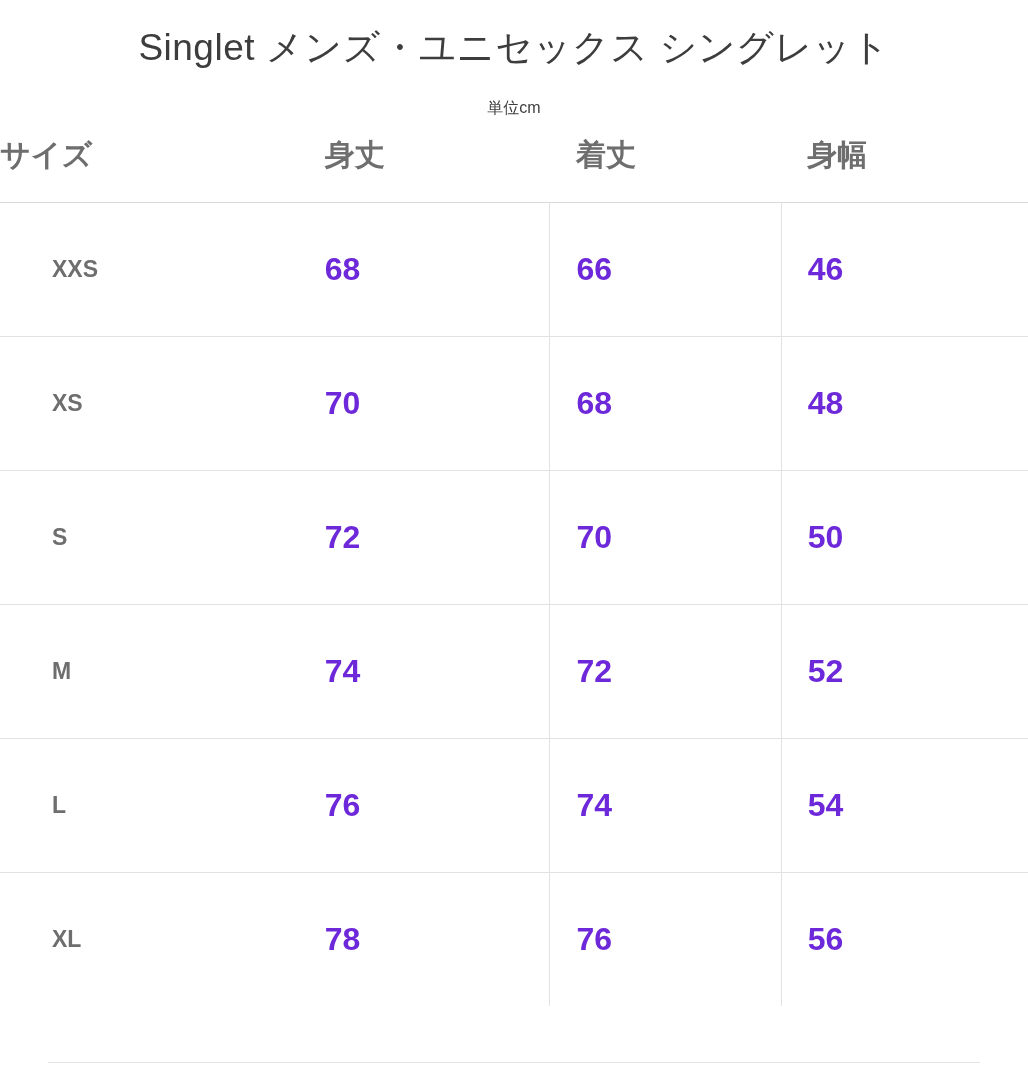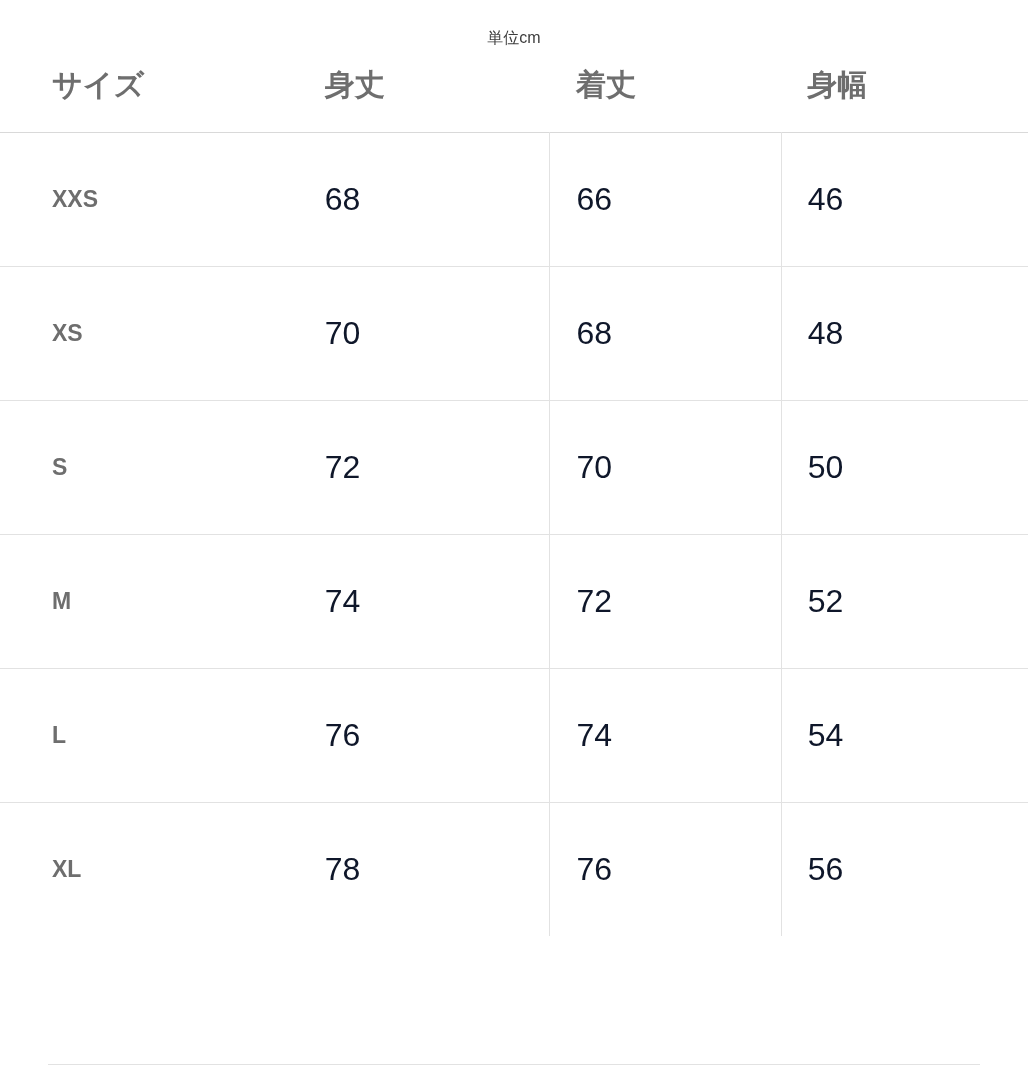--- a/index.html
+++ b/index.html
@@ -55,32 +55,32 @@
 
   table.size-table thead th {
     font-size: 30px;
     font-weight: bold;
     color: #6e6e6e;
     text-align: left;
     padding: 6px 0 26px 0;
     border: none;
     vertical-align: bottom;
   }
-  table.size-table thead th.h0 { padding-left: 52px; }
+  table.size-table thead th.h0 { }
   table.size-table thead th.h1 { padding-left: 42px; }
   table.size-table thead th.h2 { padding-left: 26px; }
   table.size-table thead th.h3 { padding-left: 26px; }
 
   table.size-table tbody td {
     border-top: 1px solid #e2e2e2;
     height: 133px;
     vertical-align: middle;
     font-size: 32px;
-    color: #0f172a;
-    font-weight: 400;
+    color: #6d28d9;
+    font-weight: 700;
     padding: 0;
   }
 
   table.size-table tbody td.sz {
     font-weight: bold;
     color: #6e6e6e;
     font-size: 23px;
     padding-left: 52px;
     border-right: none;
   }
@@ -107,20 +107,21 @@
     right: 48px;
     bottom: 43px;
     border-top: 1px solid #e2e2e2;
   }
 </style>
 </head>
 <body>
 
 <div class="page">
 
+  <h1 class="title">Singlet メンズ・ユニセックス シングレット</h1>
 
   <div class="unit">単位cm</div>
 
   <table class="size-table">
     <colgroup>
       <col class="c0">
         <col class="c1">
         <col class="c2">
         <col class="c3">
     </colgroup>

